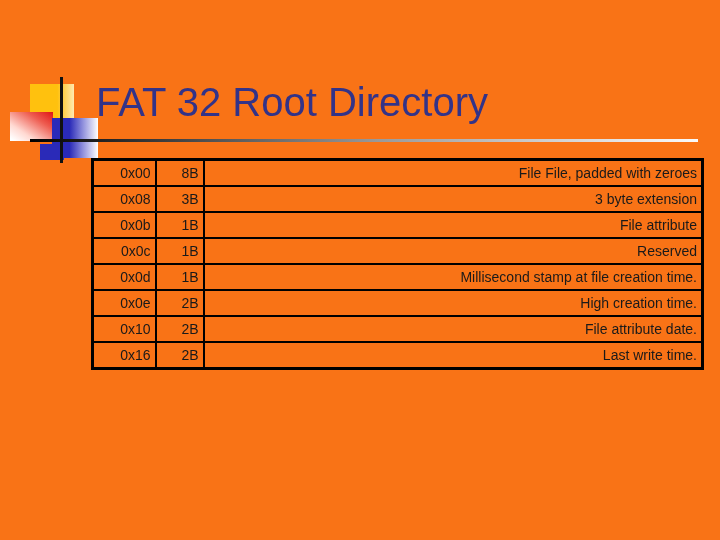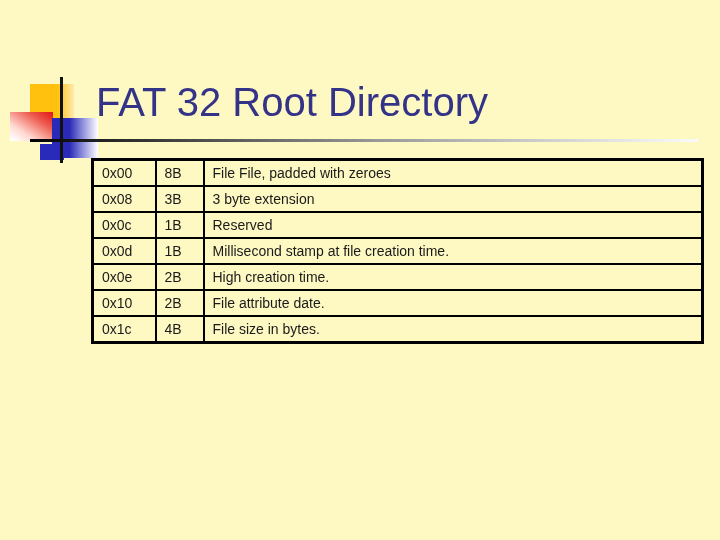--- a/index.html
+++ b/index.html
@@ -4,21 +4,21 @@
 <style>
   html, body {
     margin: 0;
     padding: 0;
     background: #ffffff;
   }
   .slide {
     position: relative;
     width: 720px;
     height: 540px;
-    background: #fef9c3;
+    background: #f97316;
     overflow: hidden;
     font-family: "Liberation Sans", sans-serif;
   }
 
   
   .decor-yellow {
     position: absolute;
     left: 30px; top: 84px;
     width: 44px; height: 34px;
     background: linear-gradient(to right, #ffc10e 0%, #ffc10e 62%, #ffe9b0 100%);
@@ -81,21 +81,21 @@
   .fat-table col.c-offset { width: 63px; }
   .fat-table col.c-size   { width: 48px; }
   .fat-table td {
     border: 2px solid #000000;
     height: 24px;
     padding: 0 4px 0 8px;
     vertical-align: middle;
     white-space: nowrap;
     overflow: hidden;
   }
-  .fat-table { border: 3px solid #000000; }
+  .fat-table { border: 3px solid #000000; text-align: right; }
 </style>
 </head>
 <body>
 
 <div class="slide">
 
   <div class="decor-yellow"></div>
   <div class="decor-red"></div>
   <div class="decor-blue"></div>
   <div class="decor-blue-small"></div>
@@ -115,40 +115,45 @@
           <td>0x00</td>
           <td>8B</td>
           <td>File File, padded with zeroes</td>
         </tr>
         <tr>
           <td>0x08</td>
           <td>3B</td>
           <td>3 byte extension</td>
         </tr>
         <tr>
+          <td>0x0b</td>
+          <td>1B</td>
+          <td>File attribute</td>
+        </tr>
+        <tr>
           <td>0x0c</td>
           <td>1B</td>
           <td>Reserved</td>
         </tr>
         <tr>
           <td>0x0d</td>
           <td>1B</td>
           <td>Millisecond stamp at file creation time.</td>
         </tr>
         <tr>
           <td>0x0e</td>
           <td>2B</td>
           <td>High creation time.</td>
         </tr>
         <tr>
           <td>0x10</td>
           <td>2B</td>
           <td>File attribute date.</td>
         </tr>
         <tr>
-          <td>0x1c</td>
-          <td>4B</td>
-          <td>File size in bytes.</td>
+          <td>0x16</td>
+          <td>2B</td>
+          <td>Last write time.</td>
         </tr>
       </tbody>
   </table>
 
 </div>
 
 </body></html>

